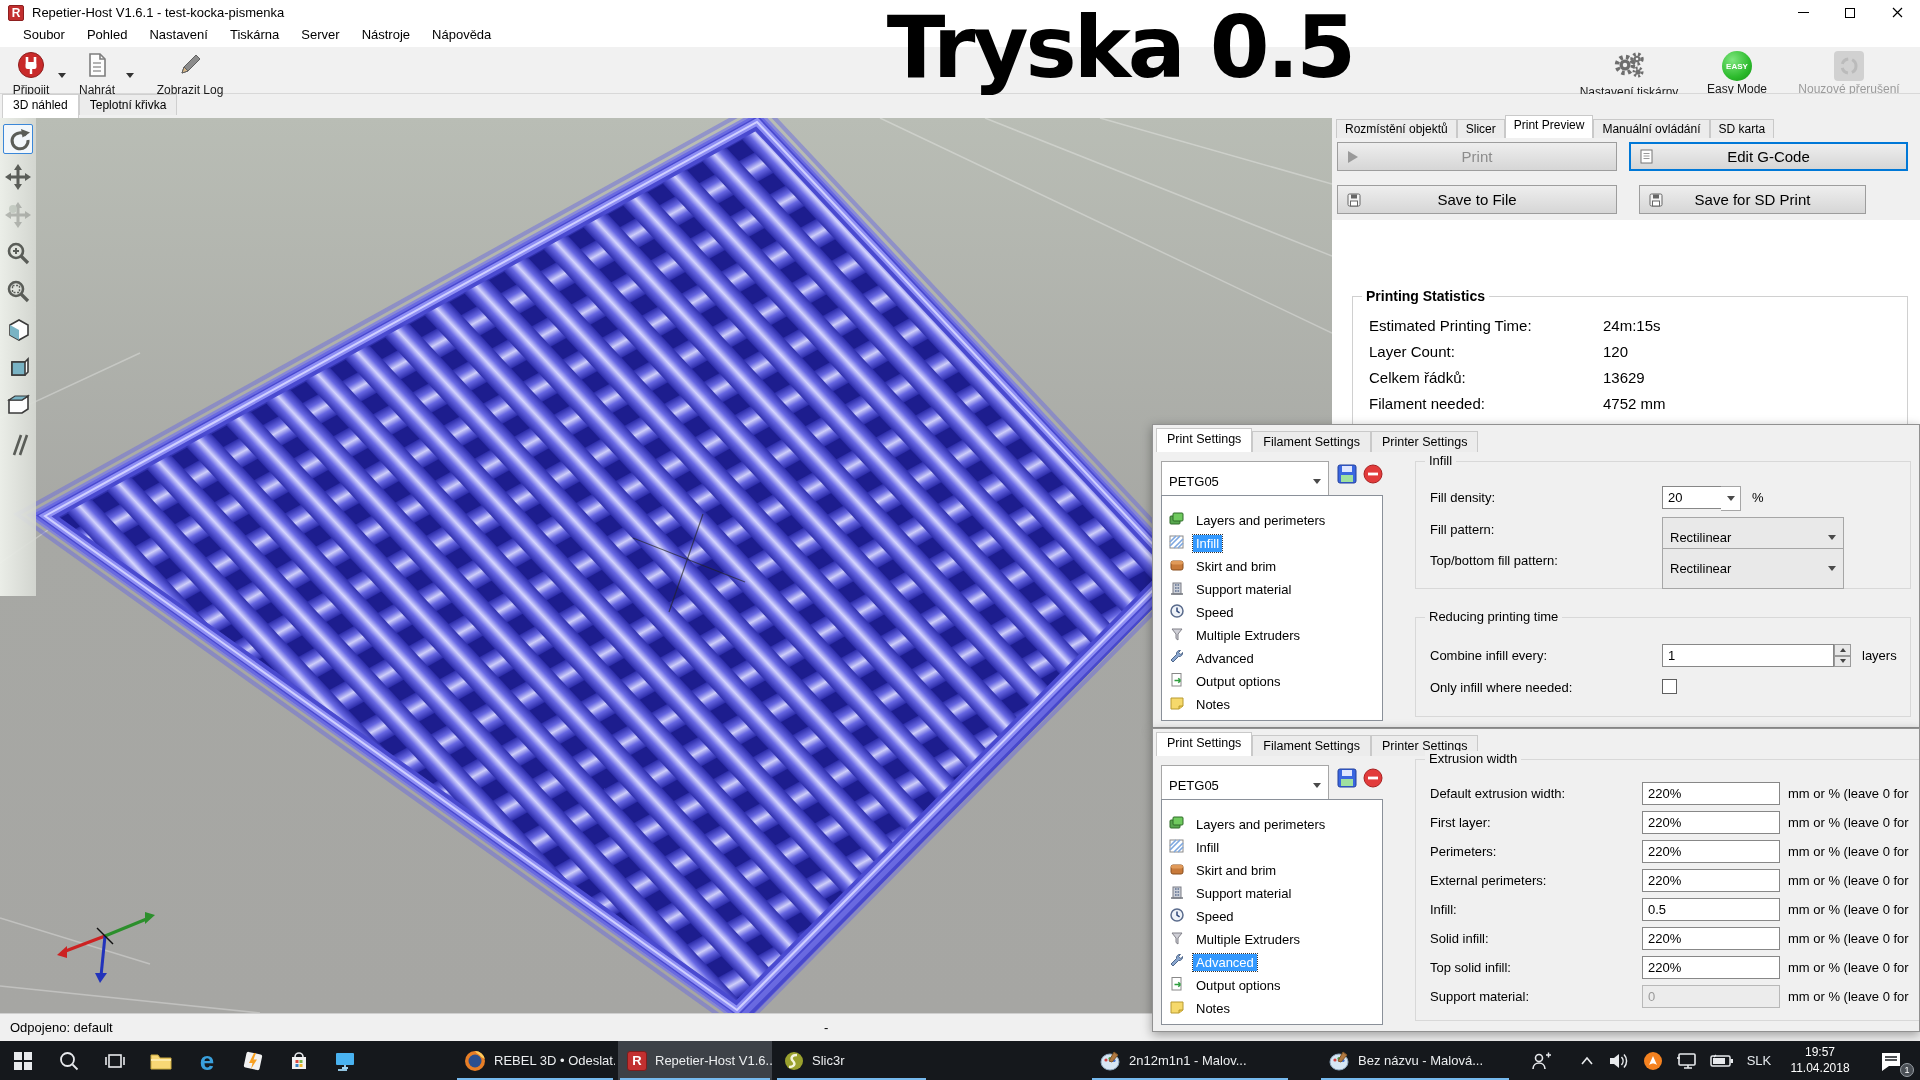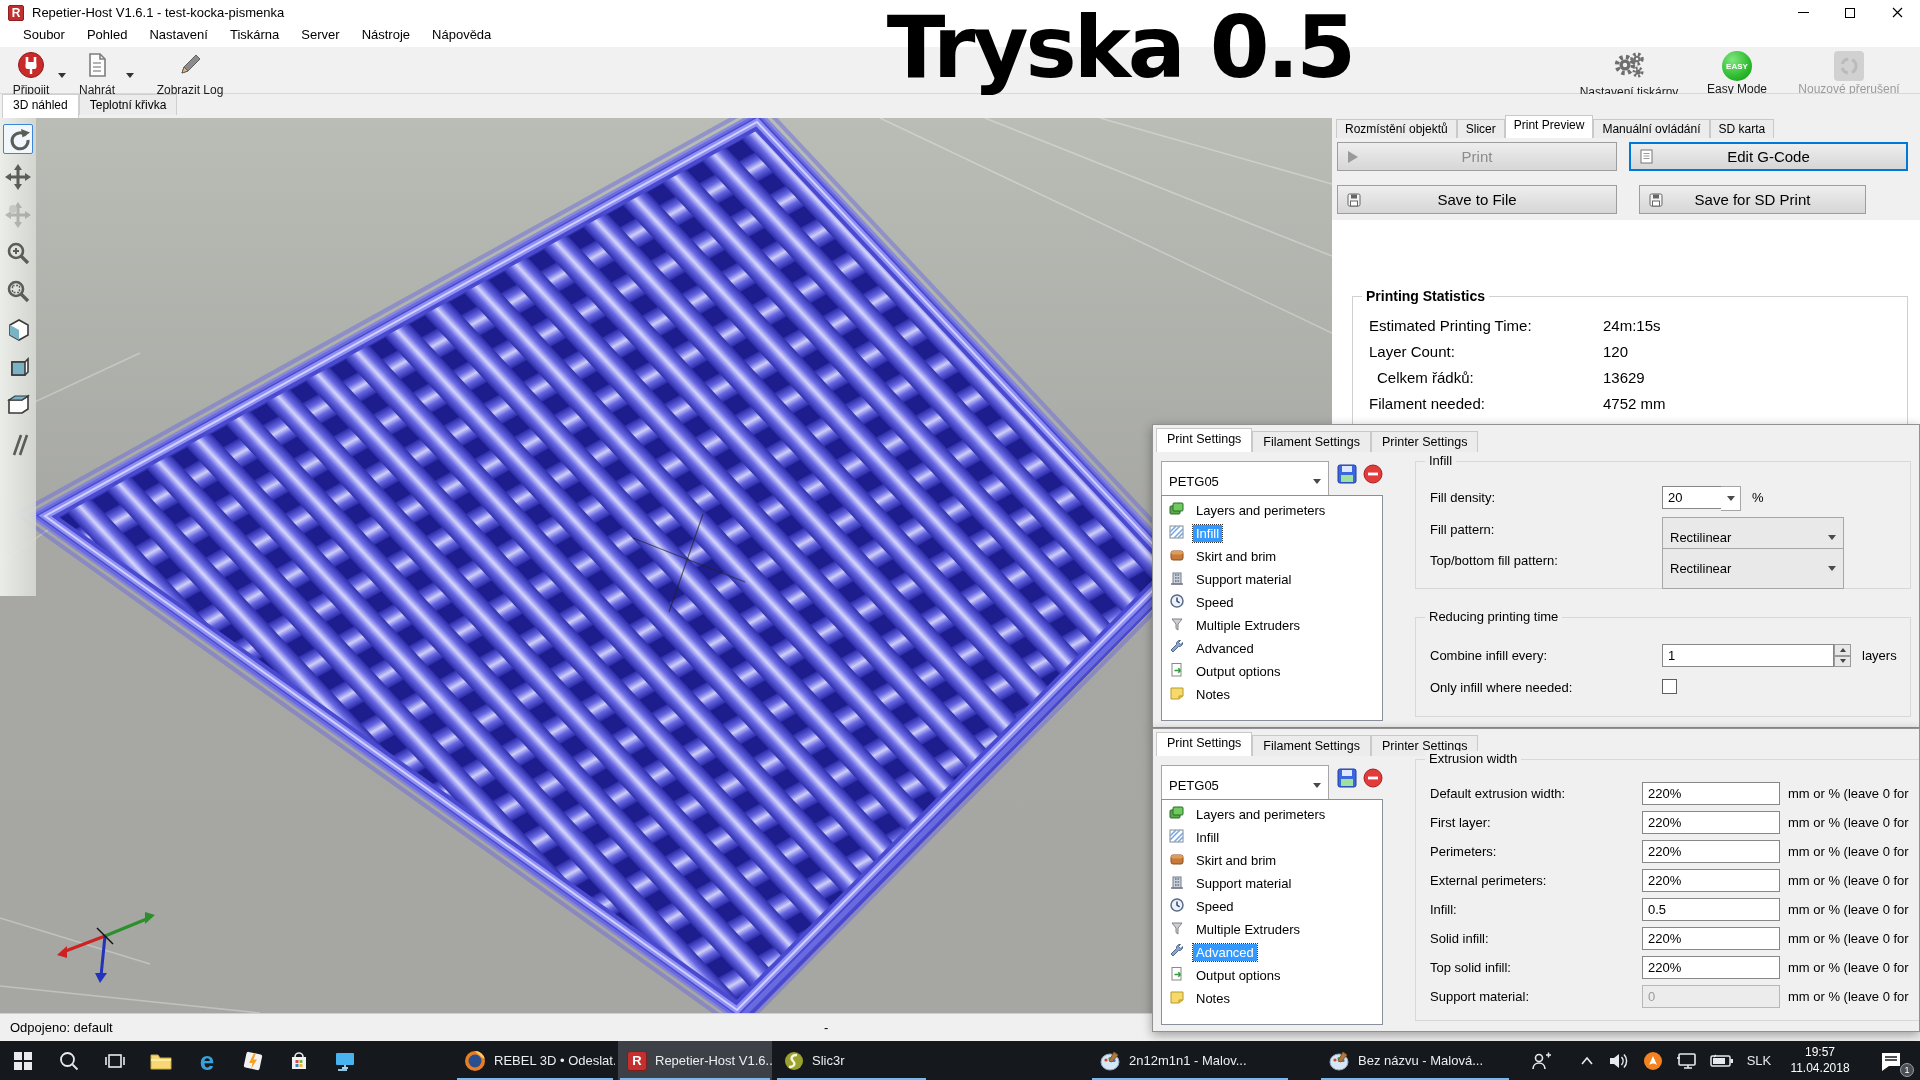--- a/index.html
+++ b/index.html
@@ -45,21 +45,21 @@
   .srow{position:absolute;font-size:15px;white-space:nowrap}
   
   .slwin{position:absolute;left:1152px;width:768px;height:304px;background:#f0f0f0;border:1px solid #919191;box-shadow:0 3px 10px rgba(0,0,0,.35);overflow:hidden;z-index:5}
   .stabs{position:absolute;left:3px;top:3px;display:flex;align-items:flex-end}
   .stab{font-size:12.5px;padding:3px 10px;background:#ececec;border:1px solid #c9c9c9;border-bottom:none;height:21px;white-space:nowrap}
   .stab.active{background:#fff;height:24px}
   .combo{position:absolute;height:41px;background:#e9e9e9;border:1px solid #a6a6a6;font-size:13px;display:flex;align-items:center;padding-left:7px}
   .combo.white{background:#fff}
   .combo .cv{flex:1;white-space:nowrap;overflow:hidden}
   .caret{width:0;height:0;border-left:4.5px solid transparent;border-right:4.5px solid transparent;border-top:5px solid #4a4a4a;margin-right:7px}
-  .listbox{position:absolute;background:#fff;border:1px solid #8a9099;padding-top:3px}
+  .listbox{position:absolute;background:#fff;border:1px solid #8a9099;padding-top:13px}
   .li{height:23px;display:flex;align-items:center;padding-left:7px;font-size:13px;white-space:nowrap}
   .li .lbl{margin-left:8px;padding:1px 3px}
   .li.sel .lbl{background:#3399ff;color:#fff;outline:1px dotted #333}
   .flabel{position:absolute;font-size:13px;line-height:23px;white-space:nowrap}
   .field{position:absolute;height:23px;border:1px solid #878787;background:#fff;font-size:13px;font-family:inherit;padding:0 5px;outline:none}
   .field:disabled{background:#ececec;color:#9b9b9b;border-color:#b8b8b8}
   .hint{position:absolute;font-size:13px;line-height:23px;white-space:nowrap}
   .spin{position:absolute;width:17px;height:23px;display:flex;flex-direction:column}
   .spin div{flex:1;border:1px solid #9a9a9a;background:#e8e8e8;display:flex;align-items:center;justify-content:center}
   .tri-u{width:0;height:0;border-left:3.5px solid transparent;border-right:3.5px solid transparent;border-bottom:4px solid #444}
@@ -344,21 +344,21 @@
           </svg>
         </span>
       <span>Save for SD Print</span>
     </div>
     <div class="group stats" style="left:20px;top:202px;width:556px;height:130px;border-color:#d0d0d0">
       <span class="gt">Printing Statistics</span>
       <span class="srow" style="left:16px;top:20px">Estimated Printing Time:</span>
       <span class="srow" style="left:250px;top:20px">24m:15s</span>
       <span class="srow" style="left:16px;top:46px">Layer Count:</span>
       <span class="srow" style="left:250px;top:46px">120</span>
-      <span class="srow" style="left:24px;top:72px">Celkem řádků:</span>
+      <span class="srow" style="left:16px;top:72px">Celkem řádků:</span>
       <span class="srow" style="left:250px;top:72px">13629</span>
       <span class="srow" style="left:16px;top:98px">Filament needed:</span>
       <span class="srow" style="left:250px;top:98px">4752 mm</span>
     </div>
   </div>
 
   <div class="slwin" style="top:424px">
     <div class="stabs">
       <div class="stab active">Print Settings</div>
       <div class="stab">Filament Settings</div>

